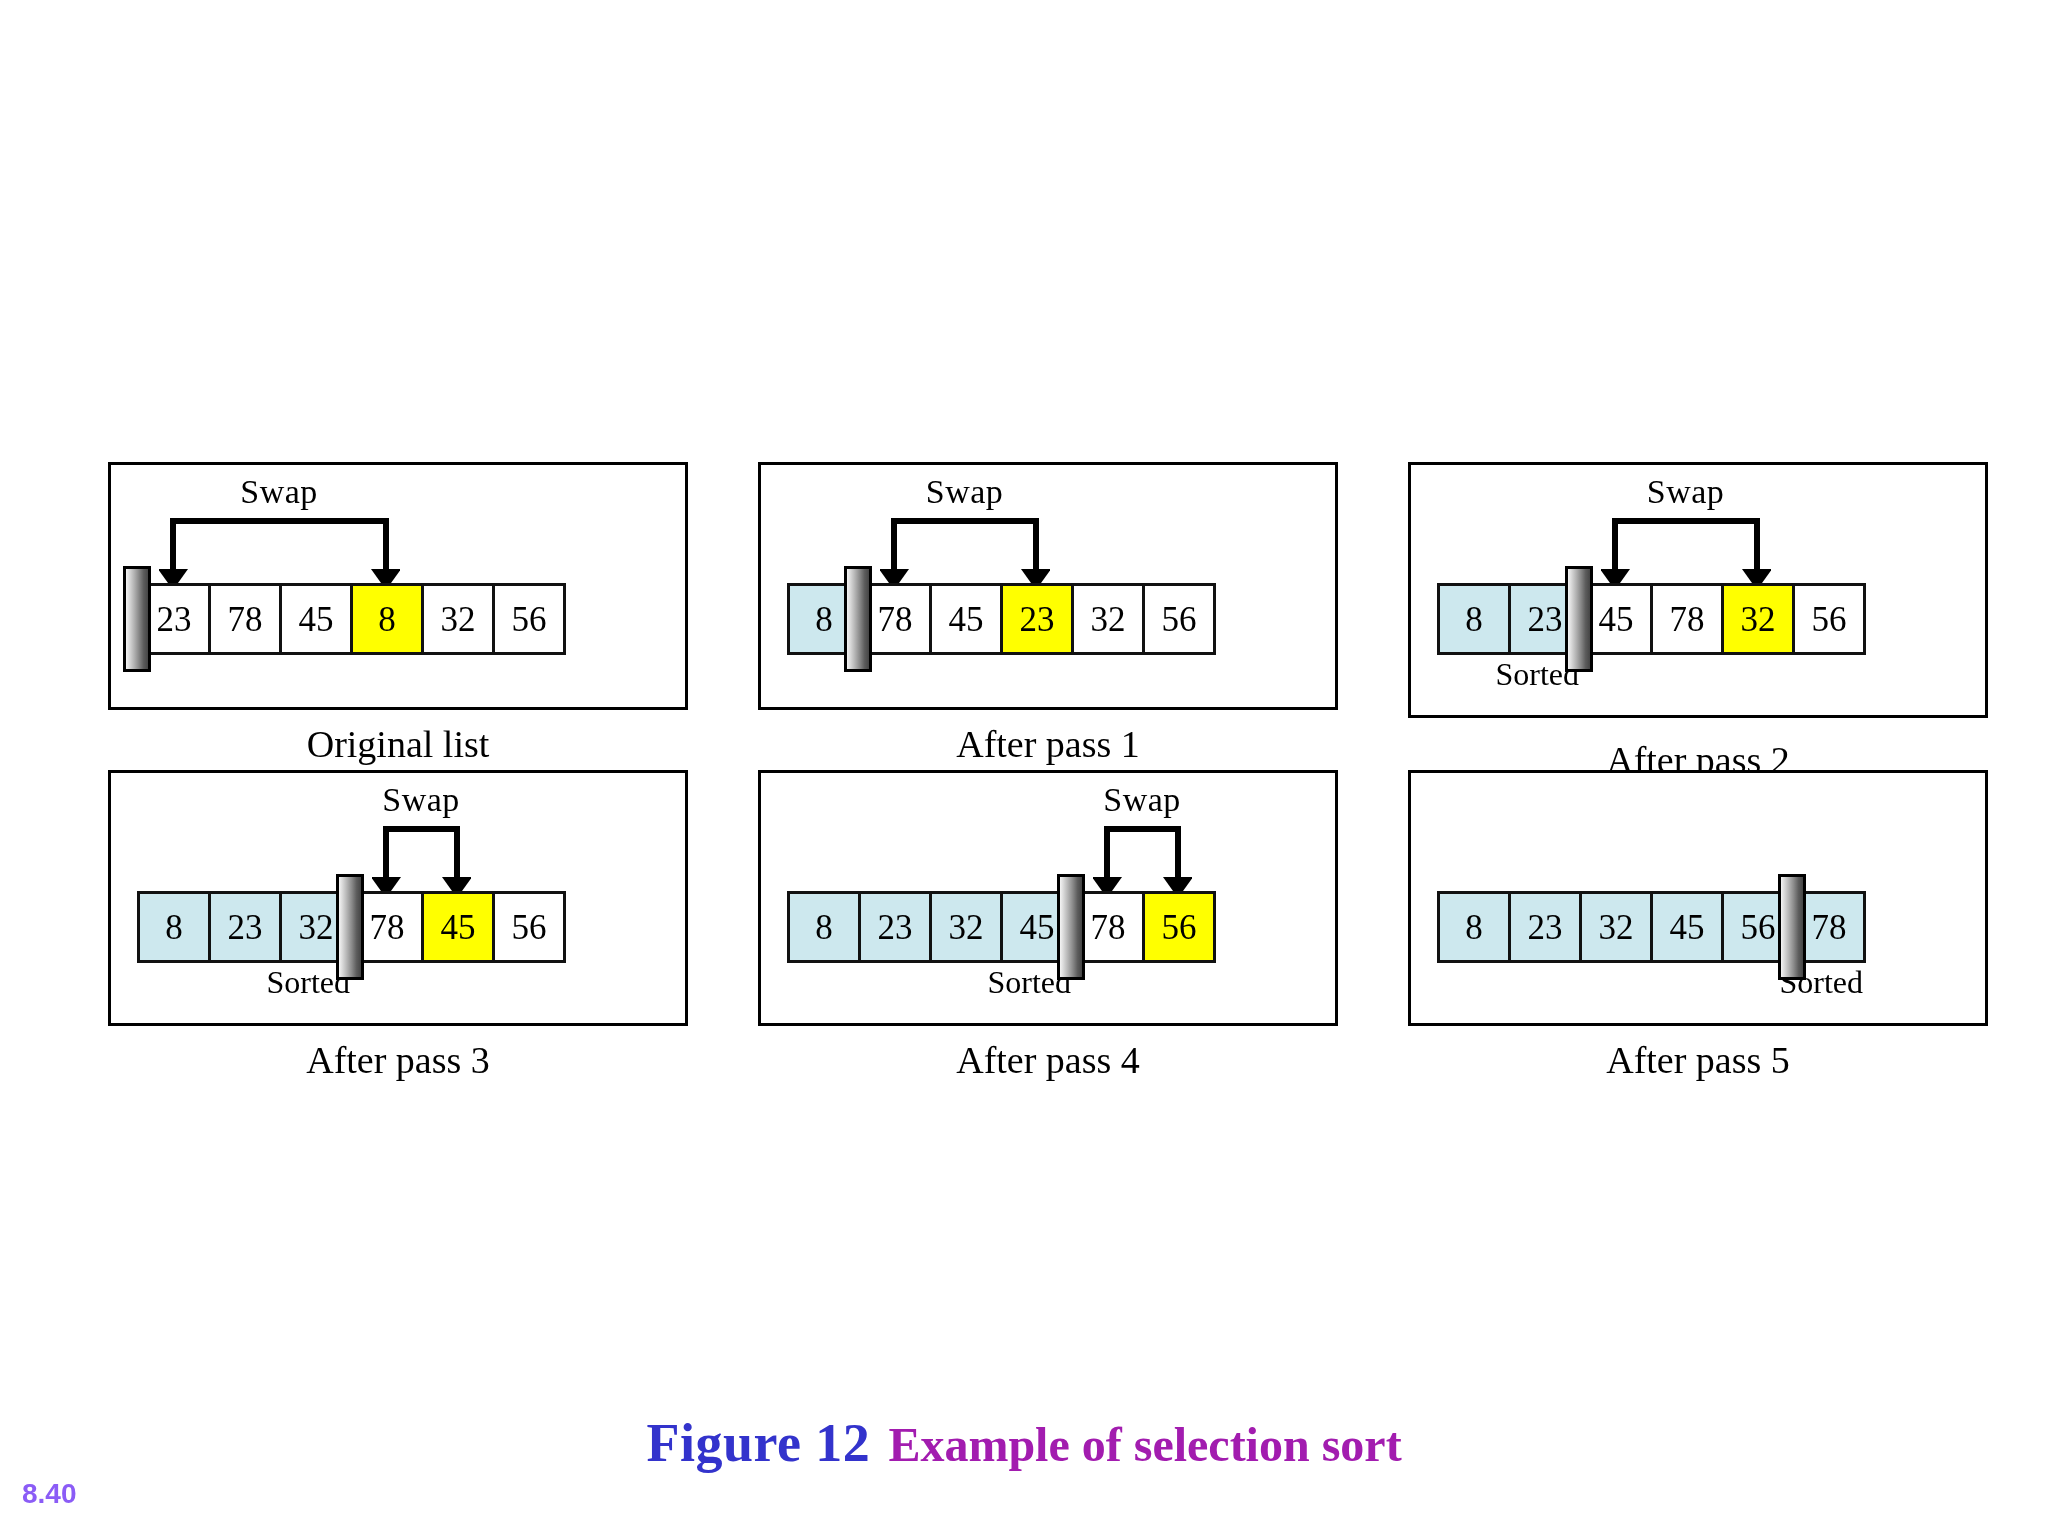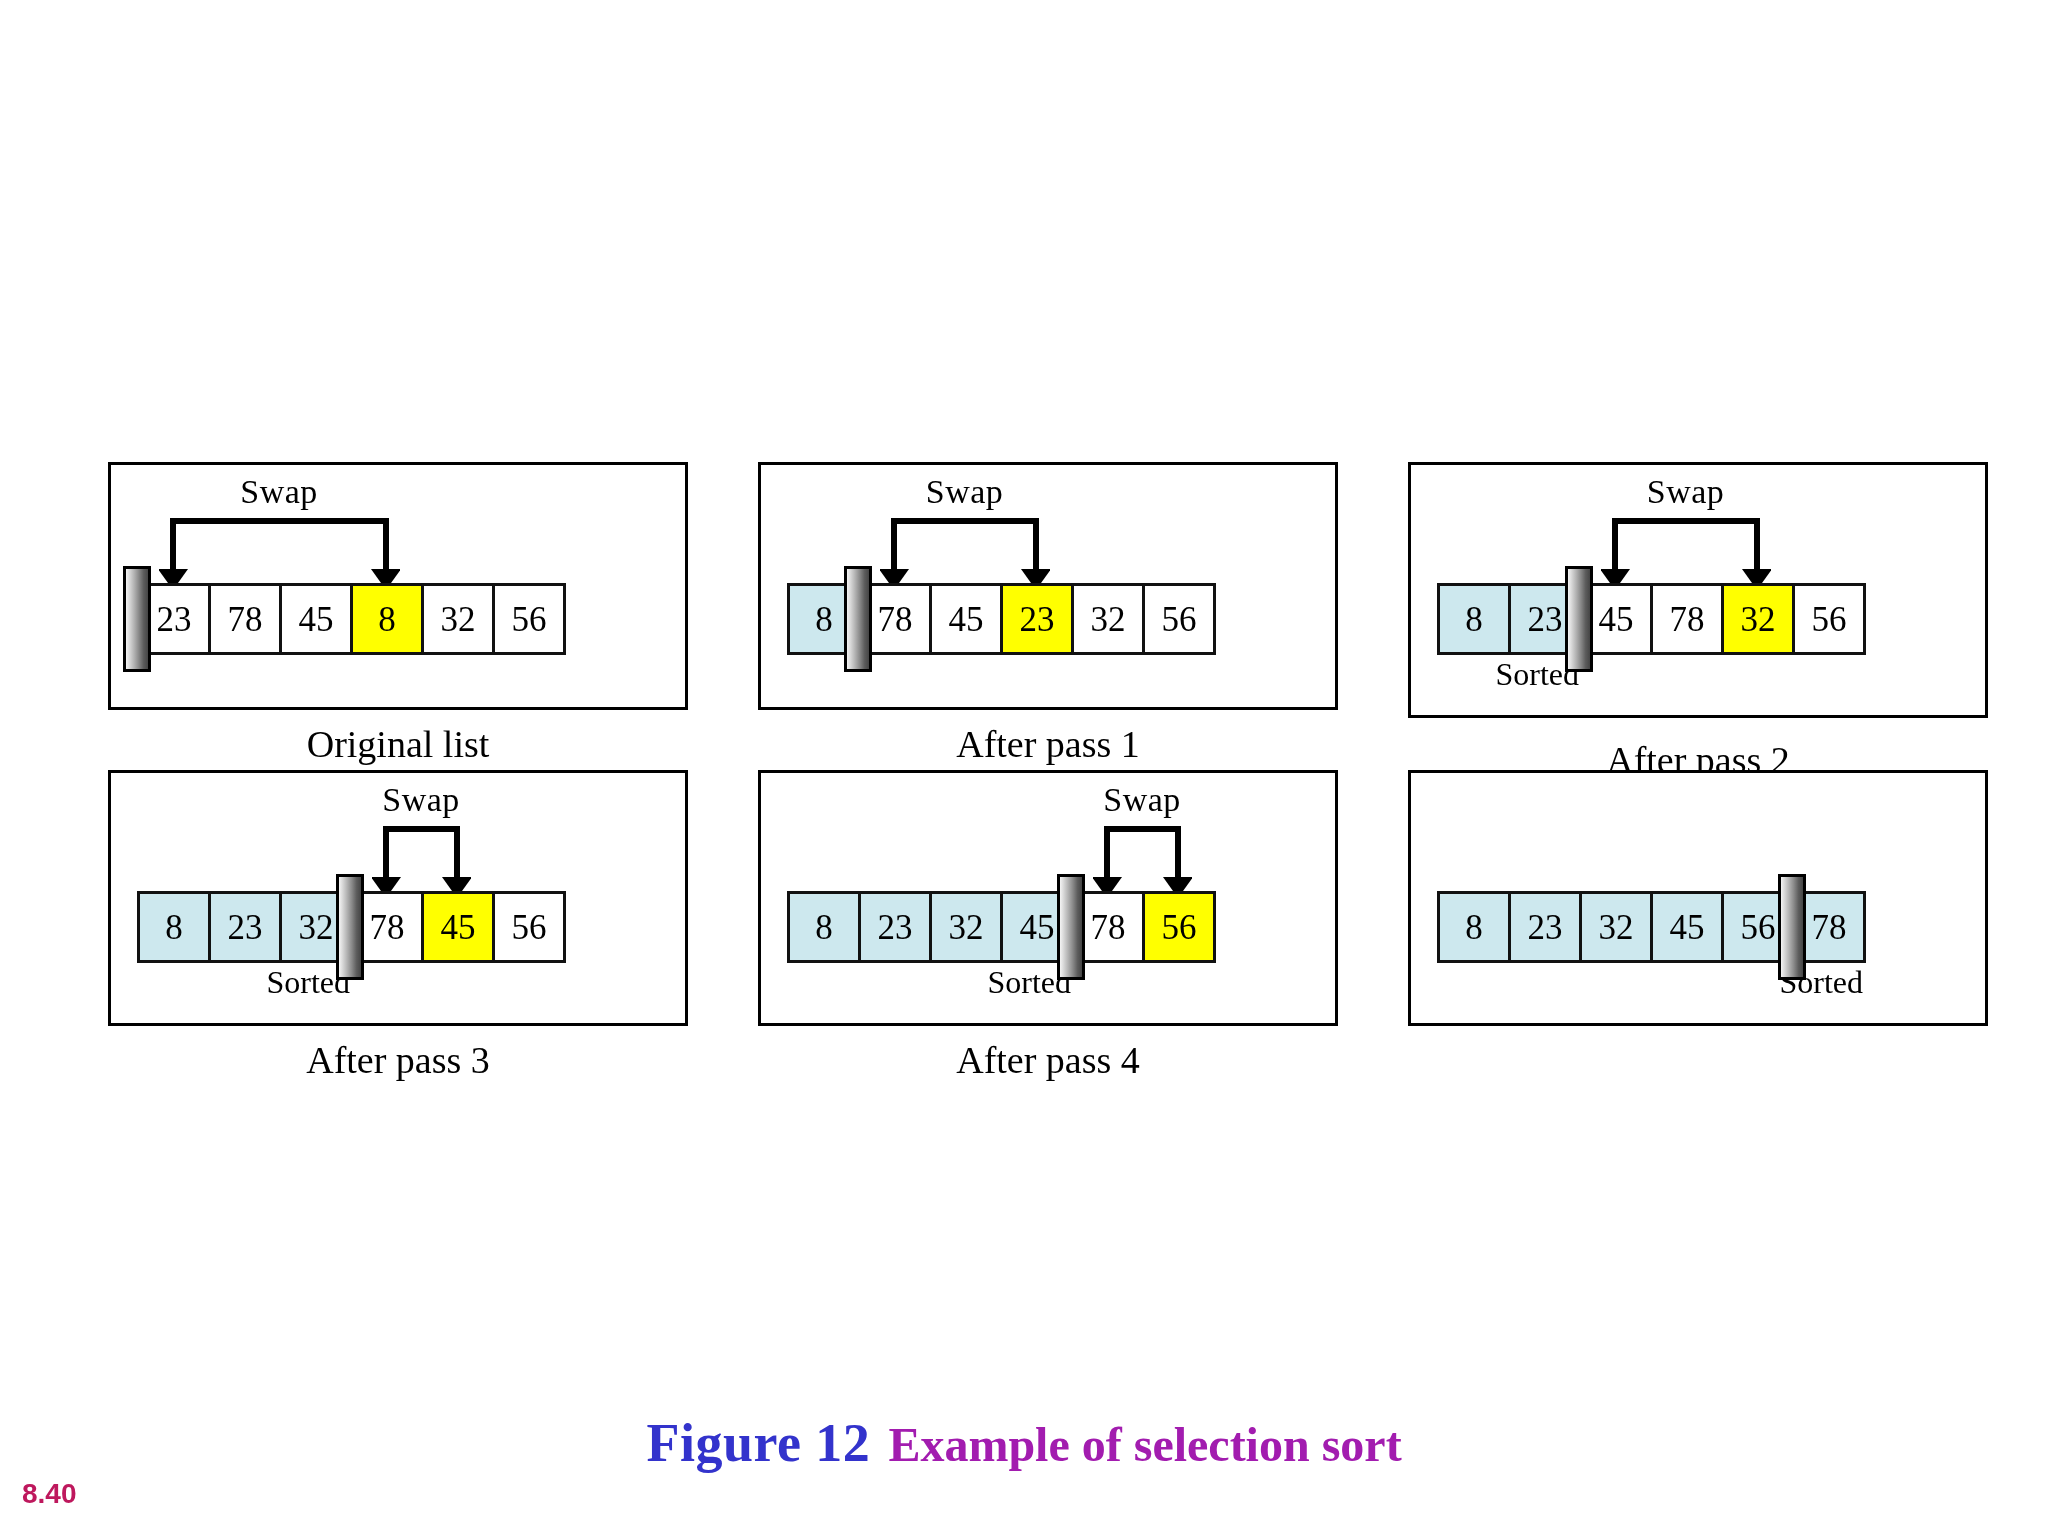--- a/index.html
+++ b/index.html
@@ -152,21 +152,21 @@
   }
 
   
   #slide-number {
     position: absolute;
     left: 22px;
     top: 1478px;
     font-family: "Liberation Sans", "DejaVu Sans", sans-serif;
     font-weight: bold;
     font-size: 28px;
-    color: #be185d;
+    color: #8b5cf6;
   }
 </style>
 </head>
 <body>
 
 <div id="panels">
     <div class="panel-cell" style="grid-area: 1 / 1;">
       <div class="frame">
         <div class="swap-wrap" style="left: 47.5px; width: 241px;">
           <div class="swap-label">Swap</div>
@@ -295,20 +295,21 @@
           <div class="cell sorted" style="width: 74px;">8</div>
           <div class="cell sorted" style="width: 74px;">23</div>
           <div class="cell sorted" style="width: 74px;">32</div>
           <div class="cell sorted" style="width: 74px;">45</div>
           <div class="cell sorted" style="width: 74px;">56</div>
           <div class="cell sorted" style="width: 74px;">78</div>
         </div>
         <div class="wall" style="left: 367px; top: 101px;"></div>
         <div class="sorted-label" style="left: 26px; width: 426px; top: 192px;">Sorted</div>
       </div>
+      <div class="panel-caption" style="top: 268px;">After pass 5</div>
     </div>
   </div>
 
 <div id="figure-caption">
   <span class="fig-num">Figure 12</span><span class="fig-text">Example of selection sort</span>
 </div>
 
 <div id="slide-number">8.40</div>
 
 </body></html>

